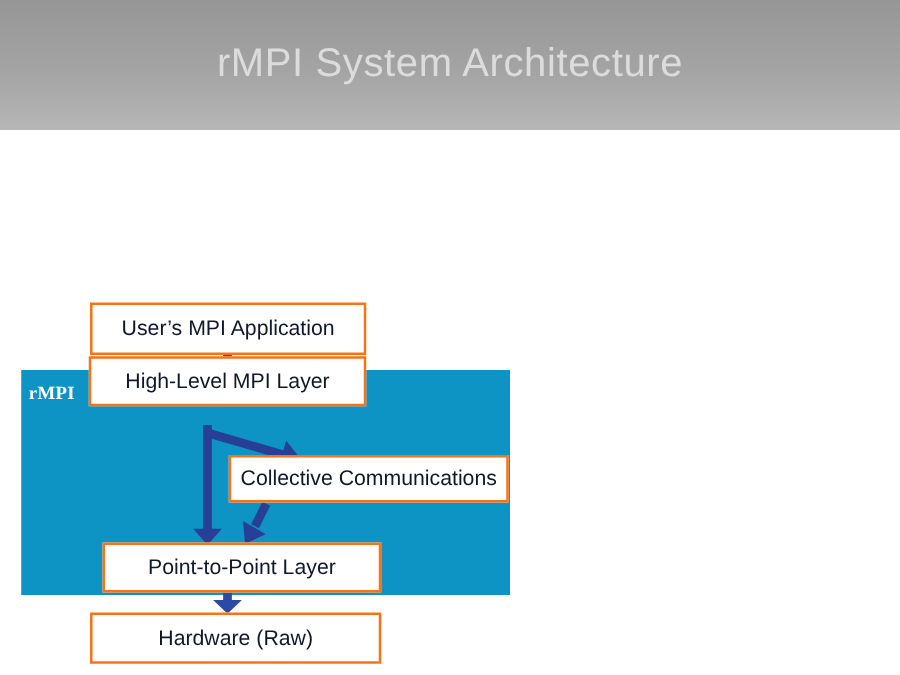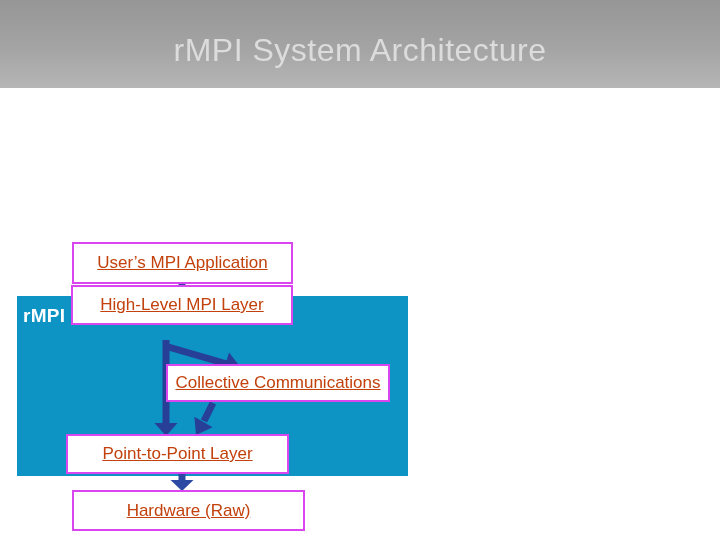--- a/index.html
+++ b/index.html
@@ -9,21 +9,21 @@
     width: 720px; height: 540px;
   }
   .slide {
     position: relative;
     width: 720px; height: 540px;
     background: #ffffff;
     overflow: hidden;
   }
   .header {
     position: absolute;
-    left: 0; top: 0; width: 720px; height: 88px;
+    left: 0; top: 0; width: 720px; height: 104px;
     background: linear-gradient(180deg, #969696 0%, #a4a4a4 55%, #b6b6b6 100%);
   }
   .title {
     position: absolute;
     left: 0; top: 34px; width: 100%;
     text-align: center;
     font-size: 32px;
     line-height: 1;
     font-weight: 400;
     color: #dcdcdc;
@@ -37,43 +37,43 @@
     position: absolute;
     left: 0; top: 0;
     width: 720px; height: 540px;
     z-index: 1;
     pointer-events: none;
   }
   .box {
     position: absolute;
     z-index: 2;
     background: #ffffff;
-    border: 2px solid #d946ef;
+    border: 2px solid #f97316;
     display: flex;
     align-items: center;
     justify-content: center;
     font-size: 17px;
-    color: #c2410c;
+    color: #0f172a;
     white-space: nowrap;
-    text-decoration: underline;
   }
   .box-app        { left: 72px;  top: 154px; width: 221px; height: 42px; }
   .box-high       { left: 71px;  top: 197px; width: 222px; height: 40px; }
-  .box-collective { left: 166px; top: 276px; width: 224px; height: 38px; }
-  .box-p2p        { left: 66px;  top: 346px; width: 223px; height: 40px; }
+  .box-collective { left: 183px; top: 276px; width: 224px; height: 38px; }
+  .box-p2p        { left: 82px;  top: 346px; width: 223px; height: 40px; }
   .box-hardware   { left: 72px;  top: 402px; width: 233px; height: 41px; }
   .region-label {
     position: absolute;
     left: 23px; top: 219px;
     z-index: 2;
-    font-size: 19px;
+    font-size: 15px;
     line-height: 17px;
     font-weight: bold;
     color: #ffffff;
     letter-spacing: 0.3px;
+    font-family: Liberation Serif, serif;
   }
 </style>
 </head>
 <body>
 
 <div class="slide">
 
   <div class="header">
     <div class="title">rMPI System Architecture</div>
   </div>

